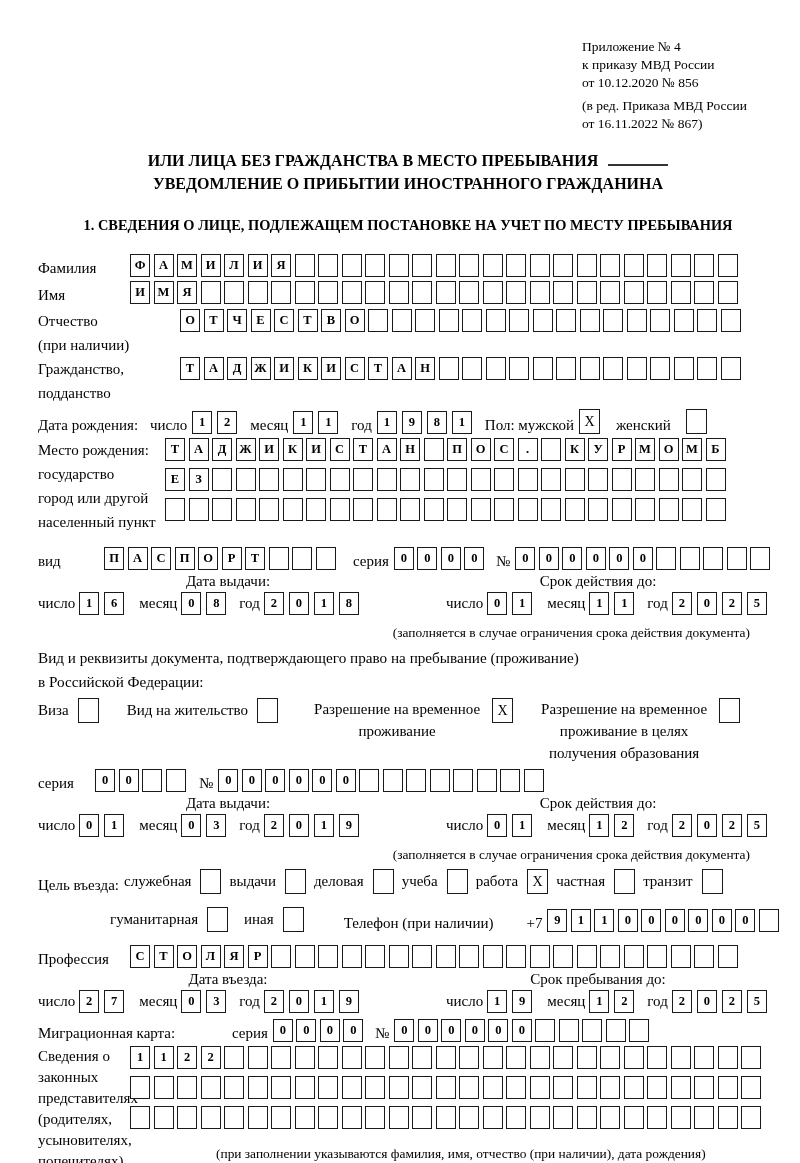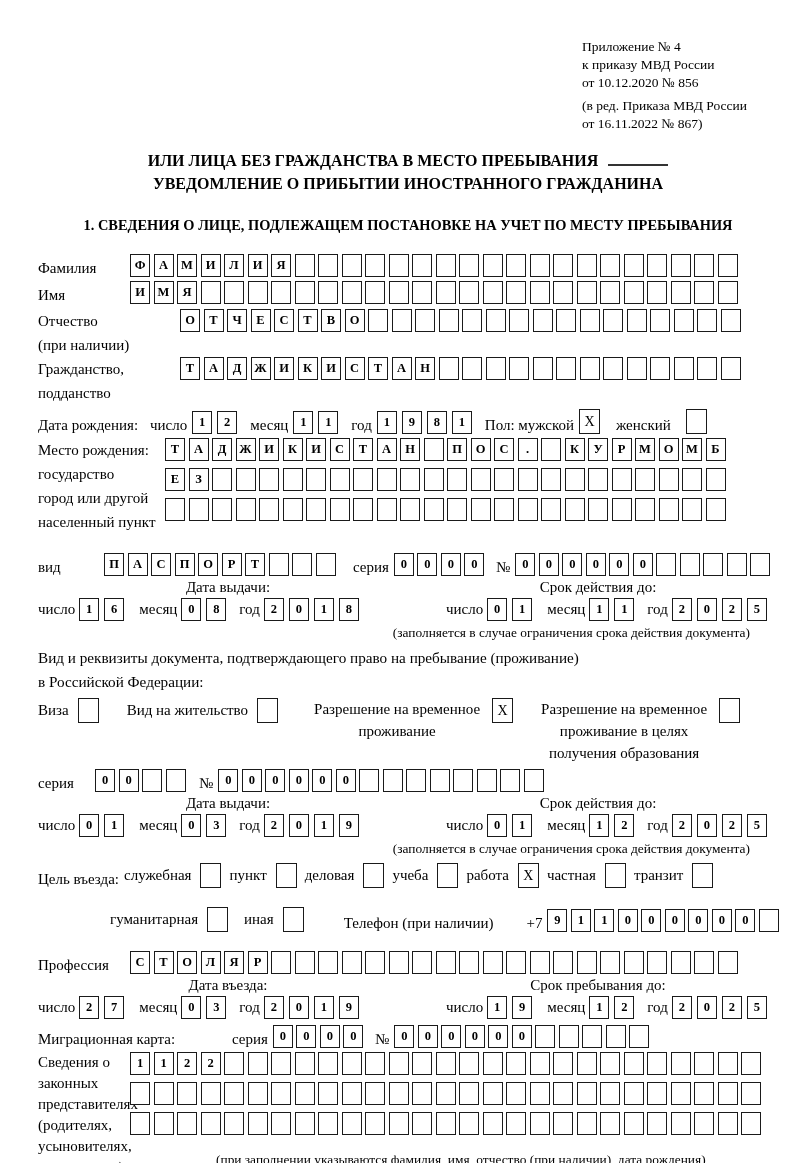--- a/index.html
+++ b/index.html
@@ -33,35 +33,35 @@
     font-size:12.5px;font-weight:bold;background:#fff;flex:0 0 auto;
   }
   .sp .cell{margin-right:5px;}
   .checkbox{
     box-sizing:border-box;width:21px;height:25px;border:1.5px solid #1a1a1a;
     display:inline-flex;align-items:center;justify-content:center;
     font-size:14px;flex:0 0 auto;background:#fff;
   }
   .cellrows > .cells{display:flex;margin-bottom:7px;}
   
-  .mt2{margin-top:4px;} .mt3{margin-top:19px;} .mt4{margin-top:4px;} .mt5{margin-top:5px;}
+  .mt2{margin-top:4px;} .mt3{margin-top:13px;} .mt4{margin-top:4px;} .mt5{margin-top:5px;}
   .mt6{margin-top:6px;} .mt20{margin-top:20px;}
   .dlbl{margin:0 5px 0 0;}
   .ml8{margin-left:8px;} .ml10{margin-left:10px;} .ml14{margin-left:14px;}
   .ml16{margin-left:16px;} .ml28{margin-left:28px;} .ml36{margin-left:36px;} .ml40{margin-left:40px;}
   .doc-header{text-align:center;font-weight:bold;font-size:14.6px;margin-top:2px;}
   .dateblock{margin-top:3px;}
   .dbheaders{display:flex;font-size:15px;line-height:17px;}
   .dbh-left{width:380px;text-align:center;}
   .dbh-right{flex:1;text-align:center;}
   .daterow{display:flex;align-items:center;margin-top:2px;white-space:nowrap;}
   .dategroup{display:inline-flex;align-items:center;}
   .dategroup .dlbl{margin-right:4px;}
   .dg-left{width:380px;}
-  .note{text-align:right;padding-right:28px;font-size:13.4px;margin-top:4px;line-height:16px;}
+  .note{text-align:right;padding-right:28px;font-size:13.4px;margin-top:10px;line-height:16px;}
   .intro{margin-top:5px;line-height:24px;font-size:15.2px;}
   .cbitem{display:inline-flex;align-items:center;}
   .cbitem .checkbox{margin-left:9px;}
   .cbmulti{display:inline-flex;align-items:flex-start;}
   .cbmulti .cbtext{text-align:center;line-height:22px;}
   .cbmulti .checkbox{margin-left:12px;margin-top:0;}
   .footnote{font-size:13.4px;margin:-26px 0 0 178px;white-space:nowrap;}
 </style>
 </head>
 <body>
@@ -522,21 +522,21 @@
     <div class="note">(заполняется в случае ограничения срока действия документа)</div>
   </div>
 
   <div class="row mt6">
     <span class="dlbl">Цель въезда:</span>
     <span class="cbitem">
         <span>служебная</span>
         <span class="checkbox"></span>
       </span>
     <span class="cbitem ml8">
-        <span>пункт</span>
+        <span>выдачи</span>
         <span class="checkbox"></span>
       </span>
     <span class="cbitem ml8">
         <span>деловая</span>
         <span class="checkbox"></span>
       </span>
     <span class="cbitem ml8">
         <span>учеба</span>
         <span class="checkbox"></span>
       </span>

